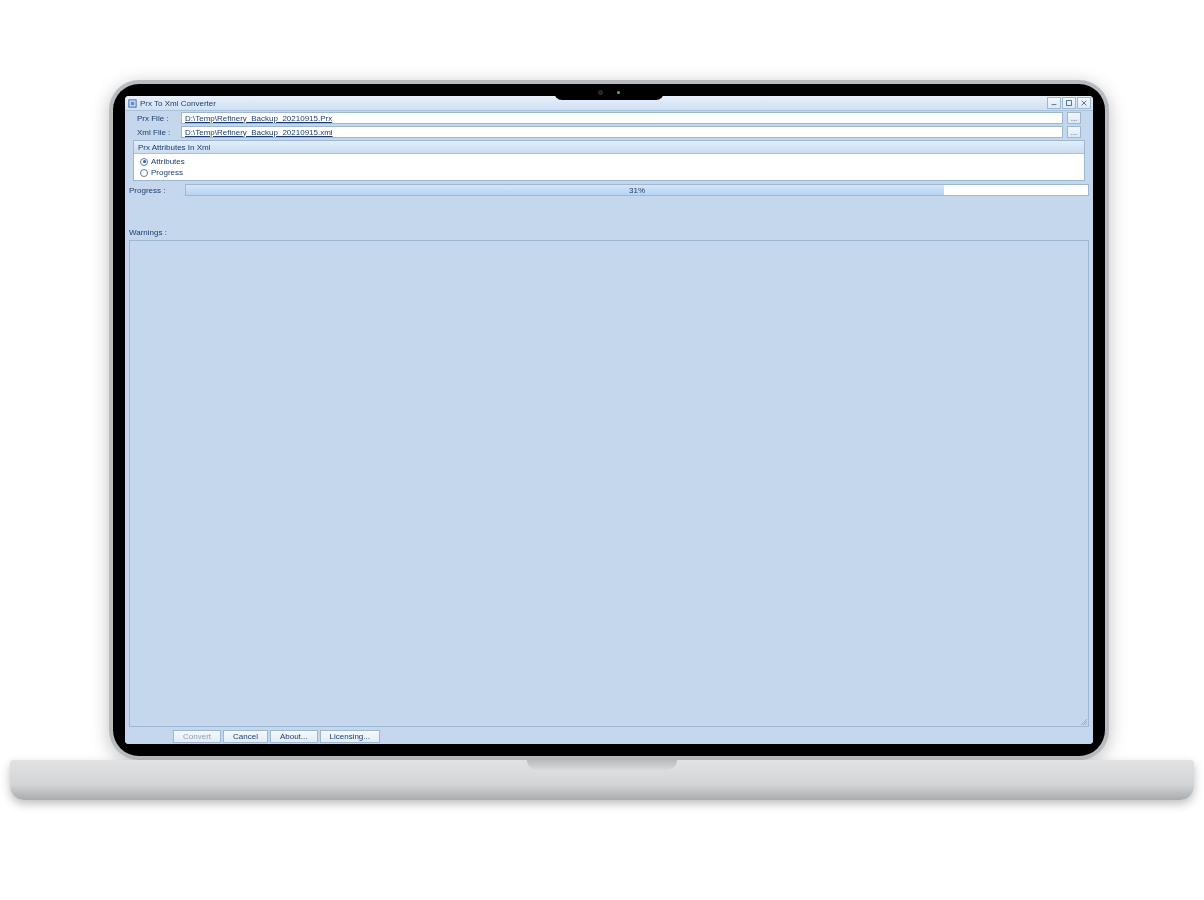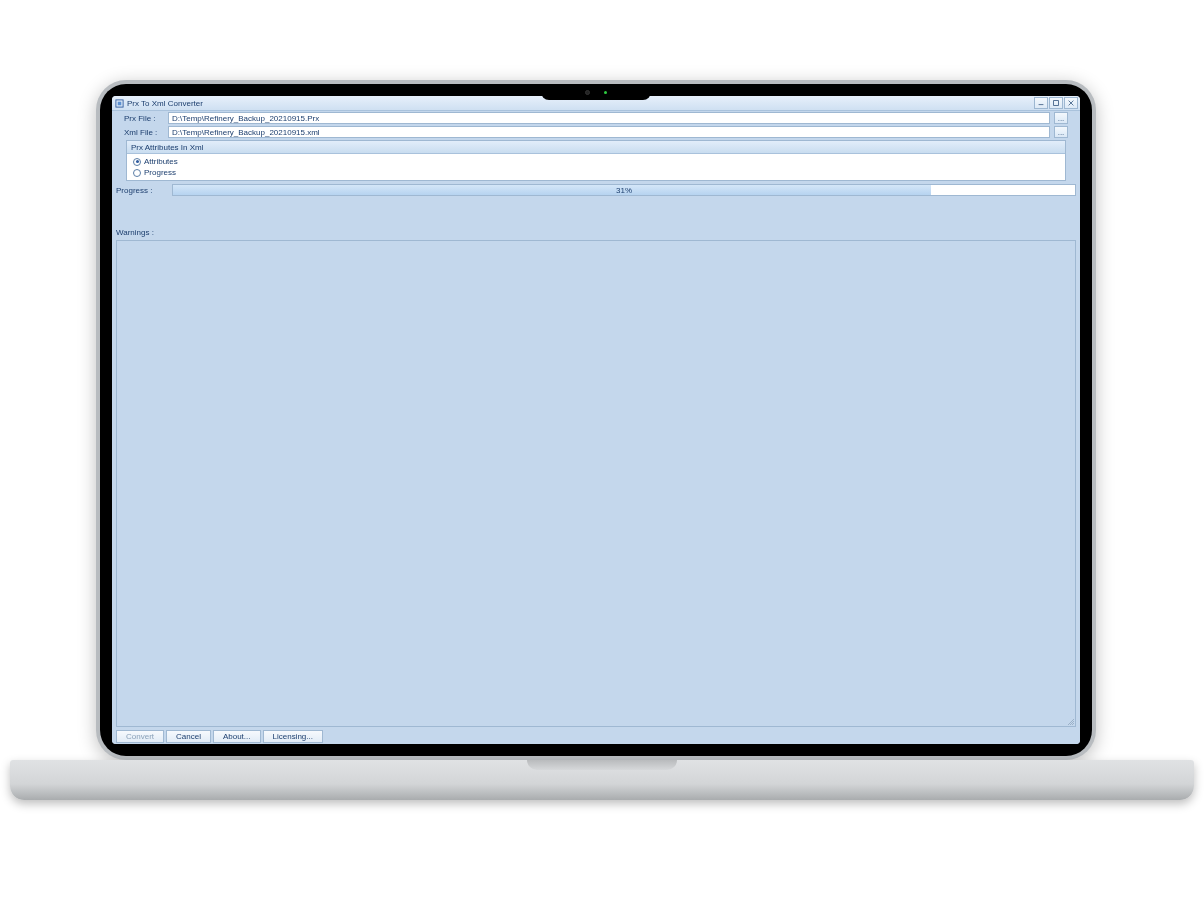--- a/index.html
+++ b/index.html
@@ -8,21 +8,21 @@
     font-size: 9px;
     background: #ffffff;
     width: 1204px;
     height: 900px;
     position: relative;
   }
   
   .laptop {
     position: absolute;
     top: 80px;
-    left: 96px;
+    left: 109px;
     width: 1000px;
     height: 680px;
     background: #b8bcc0;
     border-radius: 30px;
     padding: 4px;
     box-shadow: 0 4px 18px rgba(0,0,0,0.25);
   }
   .bezel {
     width: 100%;
     height: 100%;
@@ -121,32 +121,33 @@
     color:#1c3e6e;
   }
   .input {
     flex:1;
     height:12px;
     border:1px solid #9fb8d2;
     background:#fff;
     font-size:8px;
     padding:0 3px;
     color:#1c3e6e;
+    text-decoration:underline;
   }
   .browse {
     width:14px;height:12px;
     border:1px solid #9fb8d2;
     background:linear-gradient(to bottom,#f3f8fd,#dae8f6);
     font-size:8px;
     display:flex;align-items:center;justify-content:center;
     cursor:pointer;
     color:#34557e;
   }
   .group {
-    margin:1px 14px;
+    margin:1px 8px;
     border:1px solid #9fb8d2;
     background:#ffffff;
   }
   .group-header {
     height:13px;
     background:linear-gradient(to bottom,#e2edfa,#c9ddf0);
     border-bottom:1px solid #a9c2dc;
     font-size:8px;
     color:#1c3e6e;
     display:flex;align-items:center;
@@ -212,21 +213,21 @@
   .btn {
     height:13px;
     padding:0 9px;
     border:1px solid #9fb8d2;
     background:linear-gradient(to bottom,#f6f9fd,#e2ecf7);
     font-size:8px;
     color:#1c3e6e;
     display:inline-flex;align-items:center;
     cursor:pointer;
   }
-  .btn.disabled { color:#8aa1b9; cursor:default;}
+  .btn.disabled { color:#8aa1b9; cursor:default;margin-left:44px;}
   .spacer{flex:1;}
   .corner-resize{
     position:absolute;right:1px;bottom:1px;
     width:8px;height:8px;
     color:#8aa1b9;
   }
   .warn-label{
     font-size:8px;color:#1c3e6e;padding:2px 4px;margin-top:28px;
   }
 </style>

